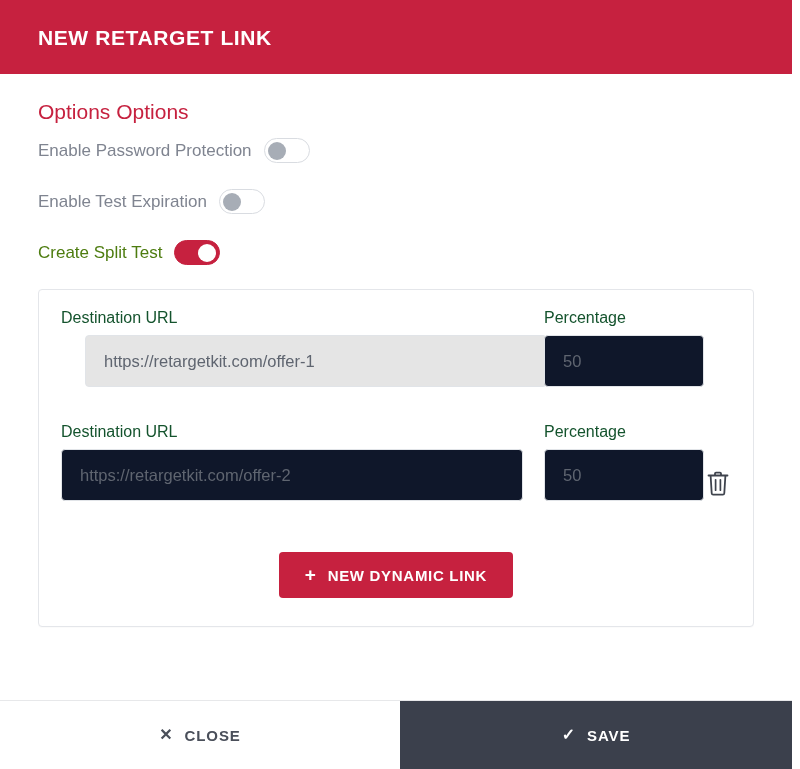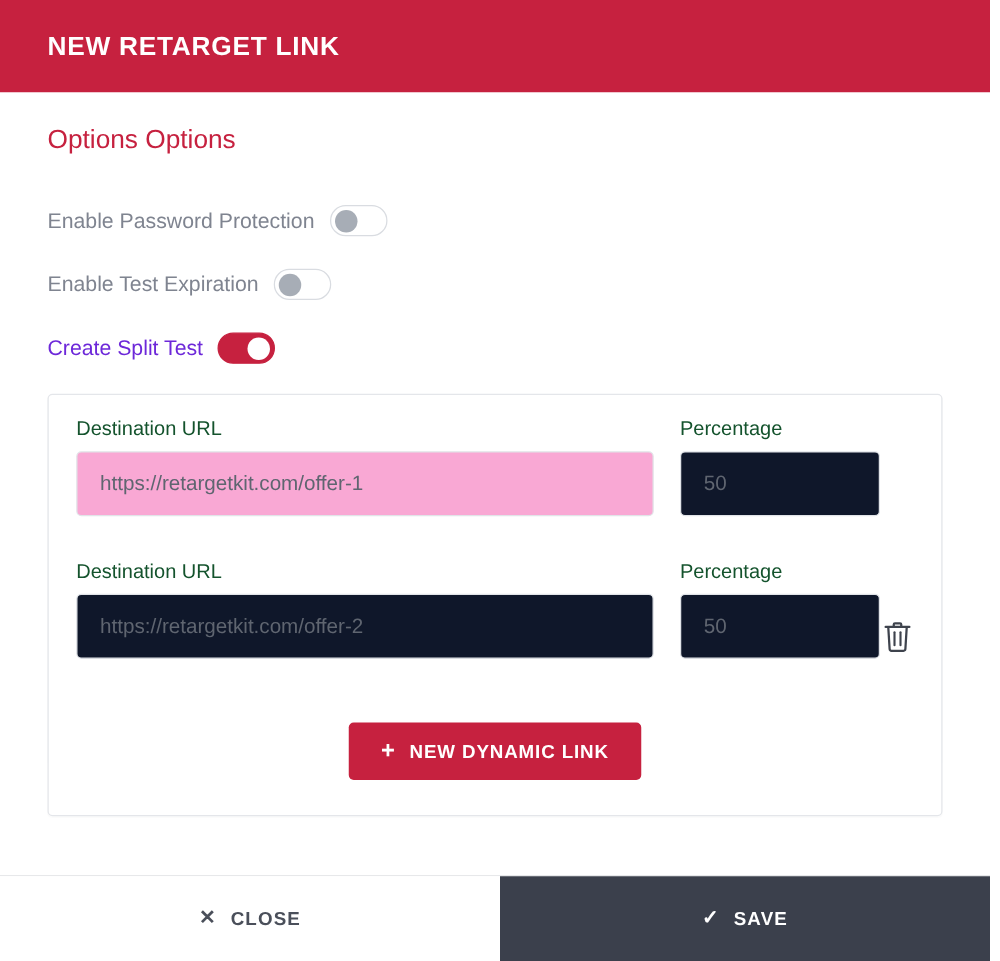--- a/index.html
+++ b/index.html
@@ -60,29 +60,29 @@
     line-height: 1.2;
   }
 
   
   .toggle-row {
     display: flex;
     align-items: center;
     gap: 12px;
     margin-top: 26px;
   }
-  .toggle-row.first { margin-top: 40px; }
+  .toggle-row.first { margin-top: 14px; }
 
   .toggle-label {
     font-size: 17px;
     color: #7f8490;
     line-height: 1;
   }
   .toggle-label.on {
-    color: #6d28d9;
+    color: #4d7c0f;
   }
 
   .toggle {
     width: 46px;
     height: 25px;
     border-radius: 13px;
     border: 1px solid #d9dce1;
     background: #ffffff;
     position: relative;
     flex: 0 0 46px;
@@ -142,21 +142,22 @@
     border: 1px solid #e1e4e8;
     border-radius: 4px;
     background: #0f172a;
     font-family: "Liberation Sans", sans-serif;
     font-size: 16.5px;
     color: #5f6570;
     padding: 0 18px;
     outline: none;
   }
   .field-input.readonly {
-    background: #f9a8d4;
+    background: #e5e5e5;
+    margin-left: 24px;
   }
 
   .trash-btn {
     background: none;
     border: none;
     padding: 0;
     cursor: pointer;
     line-height: 0;
     margin-top: 18px;
   }

